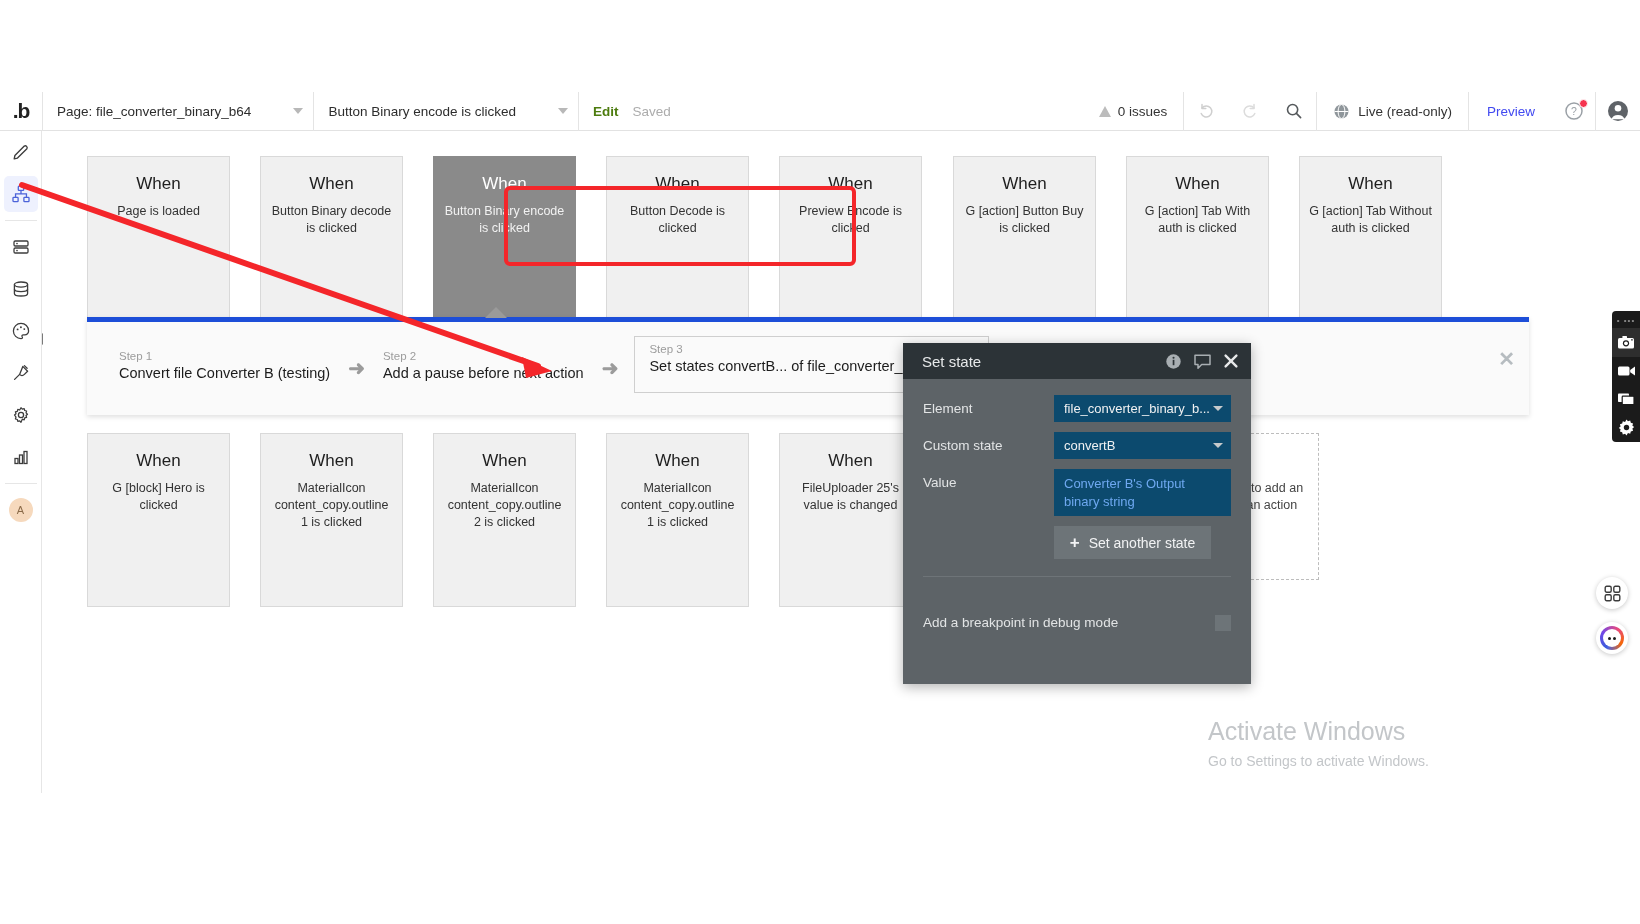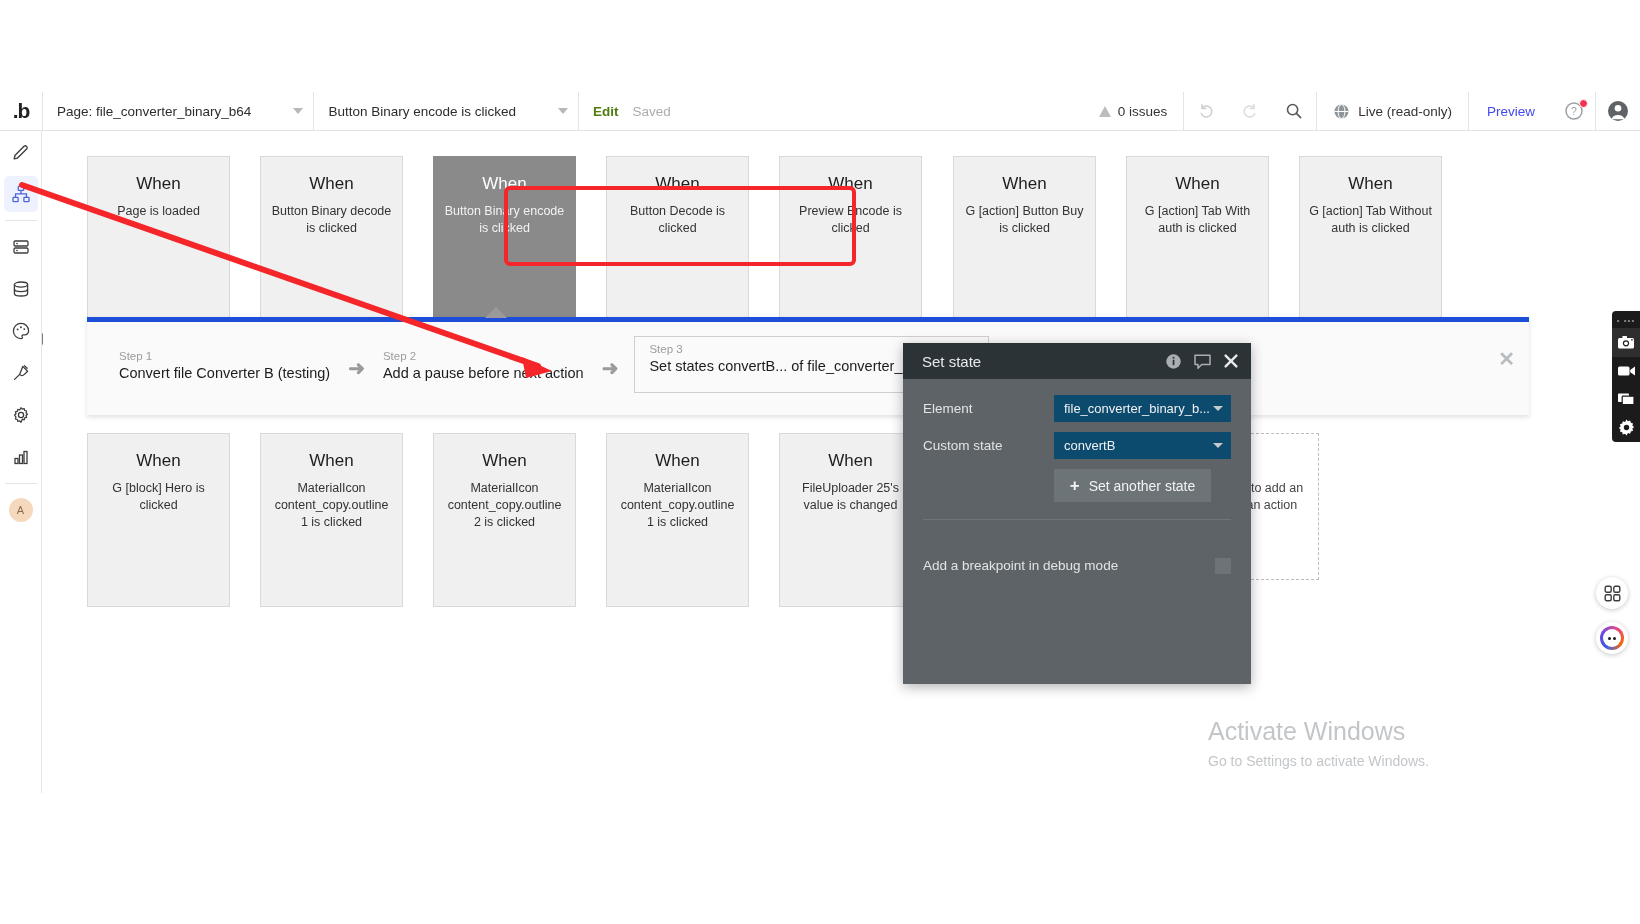--- a/index.html
+++ b/index.html
@@ -610,20 +610,24 @@
       </div>
 
       <div class="dlg-row">
         <div class="dlg-lab">Custom state</div>
         <div class="dlg-field">
           <span>convertB</span>
           <span class="fcaret"></span>
         </div>
       </div>
 
+      <div class="dlg-row">
+        <div class="dlg-lab">Value</div>
+        <div class="dlg-field value">Converter B's Output binary string</div>
+      </div>
 
       <div class="dlg-btn">
         <span class="dlg-plus">+</span>
         <span>Set another state</span>
       </div>
 
       <div class="dlg-hr"></div>
     </div>
 
 

